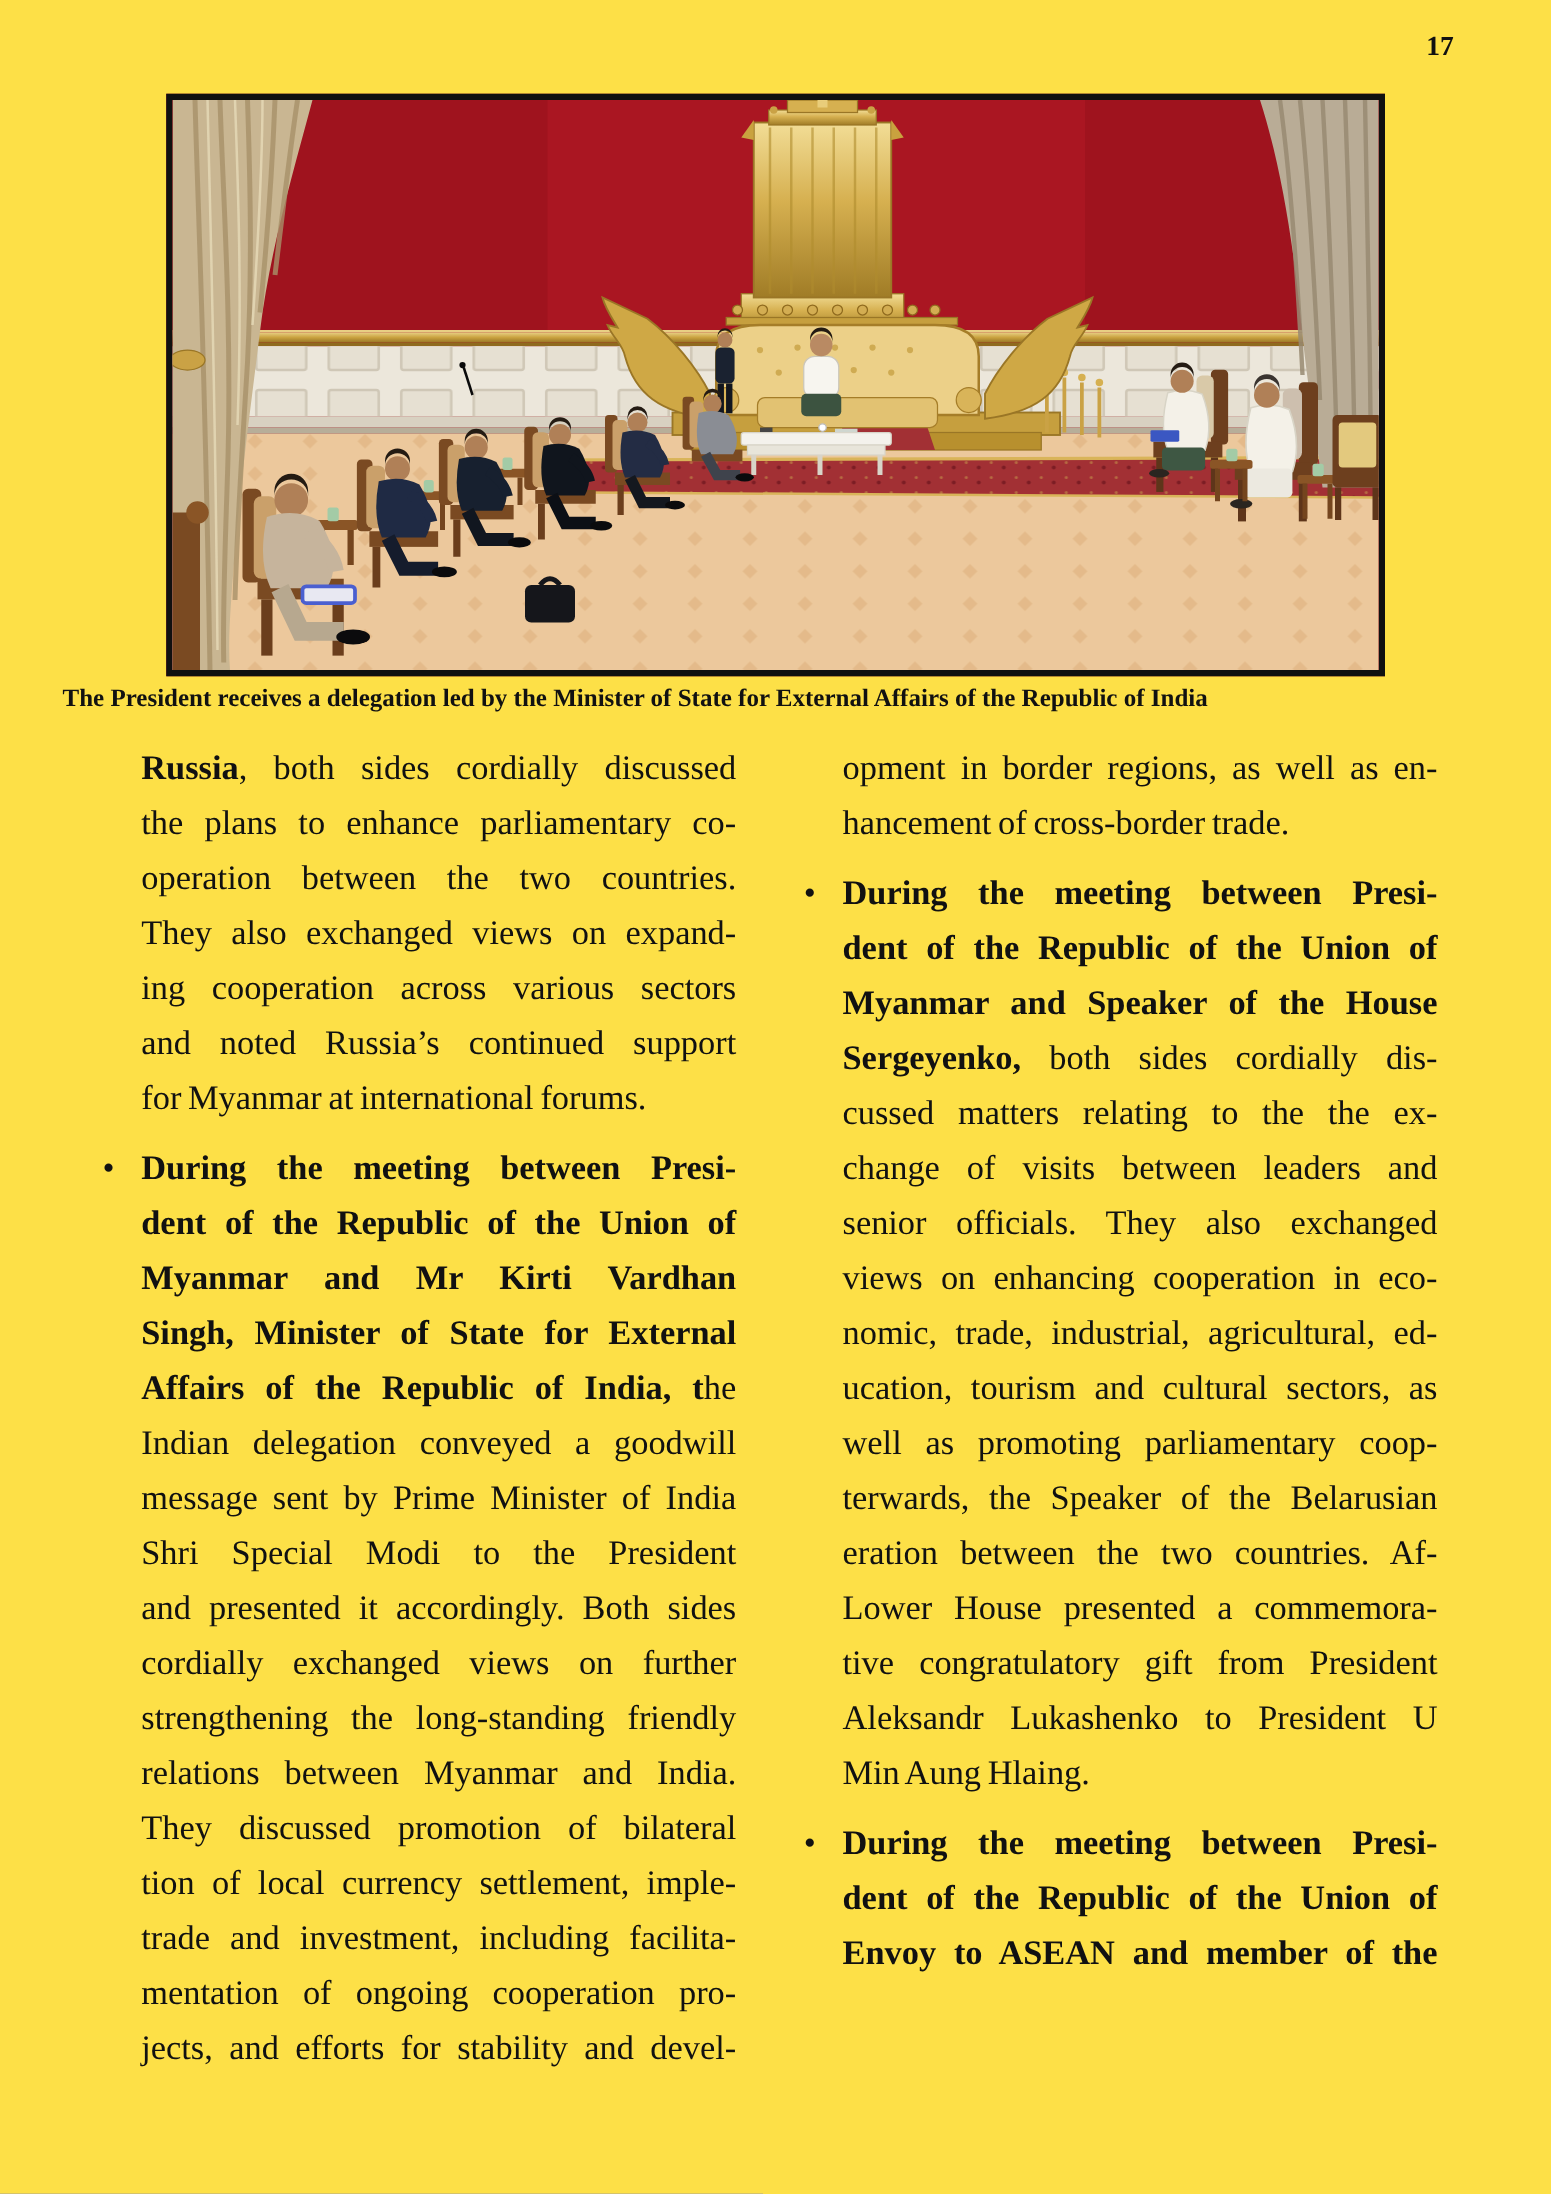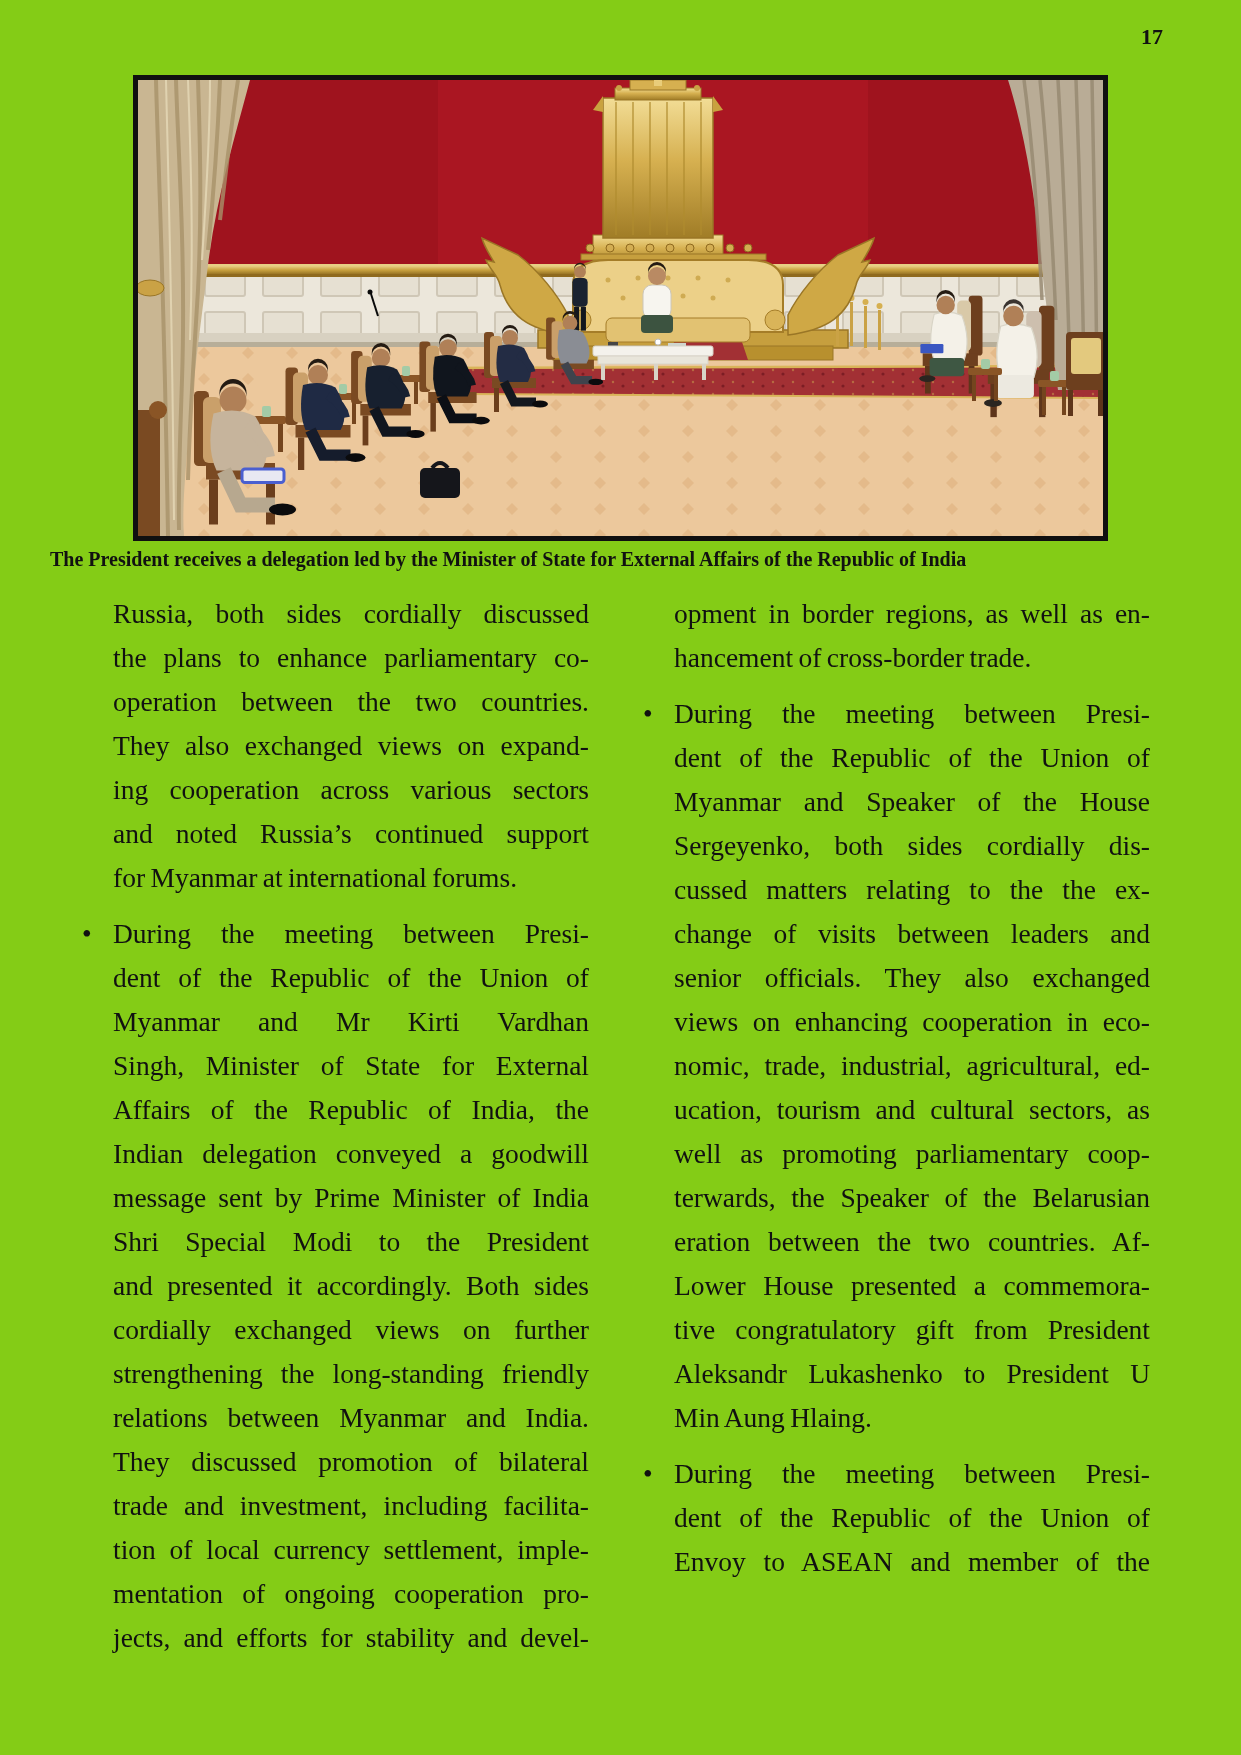--- a/index.html
+++ b/index.html
@@ -1,17 +1,17 @@
 <!DOCTYPE html>
 <html><head>
 <meta charset="utf-8">
 <style>
   html,body{margin:0;padding:0;background:#9a9a9a;}
   .page{
-    position:relative;width:1241px;height:1755px;background:#84cc16;
+    position:relative;width:1241px;height:1755px;background:#fde047;
     font-family:"Liberation Serif",serif;color:#111;overflow:hidden;margin:0 auto;
   }
   .page-number{position:absolute;top:24px;right:78px;font-weight:bold;font-size:22px;}
   .photo-frame{
     position:absolute;left:133px;top:75px;width:975px;height:466px;margin:0;
     border:5px solid #101010;box-sizing:border-box;background:#a81520;
   }
   .photo-frame svg{display:block;width:100%;height:100%;}
   .caption{
     position:absolute;left:50px;top:548px;width:1110px;text-align:left;
@@ -21,21 +21,21 @@
     position:absolute;top:592px;width:476px;font-size:27.5px;line-height:44px;
     word-spacing:-1.5px;
   }
   .col-left{left:113px;}
   .col-right{left:674px;}
   .block{margin:0;}
   .block.bullet{margin-top:12px;position:relative;}
   .line{text-align:justify;text-align-last:justify;}
   .line.noj{text-align-last:left;}
   .dot{position:absolute;left:-31px;top:0;}
-  b{font-weight:normal;}
+  b{font-weight:bold;}
 </style>
 </head>
 <body>
 
 <div class="page">
 
   <div class="page-number">17</div>
 
   <figure class="photo-frame">
     <svg viewBox="0 0 965 456" preserveAspectRatio="none">
@@ -403,22 +403,22 @@
         <div class="line"><b>Singh, Minister of State for External</b></div>
         <div class="line"><b>Affairs of the Republic of India, t</b><span>he</span></div>
         <div class="line"><span>Indian delegation conveyed a goodwill</span></div>
         <div class="line"><span>message sent by Prime Minister of India</span></div>
         <div class="line"><span>Shri Special Modi to the President</span></div>
         <div class="line"><span>and presented it accordingly. Both sides</span></div>
         <div class="line"><span>cordially exchanged views on further</span></div>
         <div class="line"><span>strengthening the long-standing friendly</span></div>
         <div class="line"><span>relations between Myanmar and India.</span></div>
         <div class="line"><span>They discussed promotion of bilateral</span></div>
+        <div class="line"><span>tion of local currency settlement, imple-</span></div>
         <div class="line"><span>trade and investment, including facilita-</span></div>
-        <div class="line"><span>tion of local currency settlement, imple-</span></div>
         <div class="line"><span>mentation of ongoing cooperation pro-</span></div>
         <div class="line"><span>jects, and efforts for stability and devel-</span></div>
       </div>
     </div>
   <div class="col col-right">
       <div class="block">
         <div class="line"><span>opment in border regions, as well as en-</span></div>
         <div class="line noj"><span>hancement of cross-border trade.</span></div>
       </div>
       <div class="block bullet">

